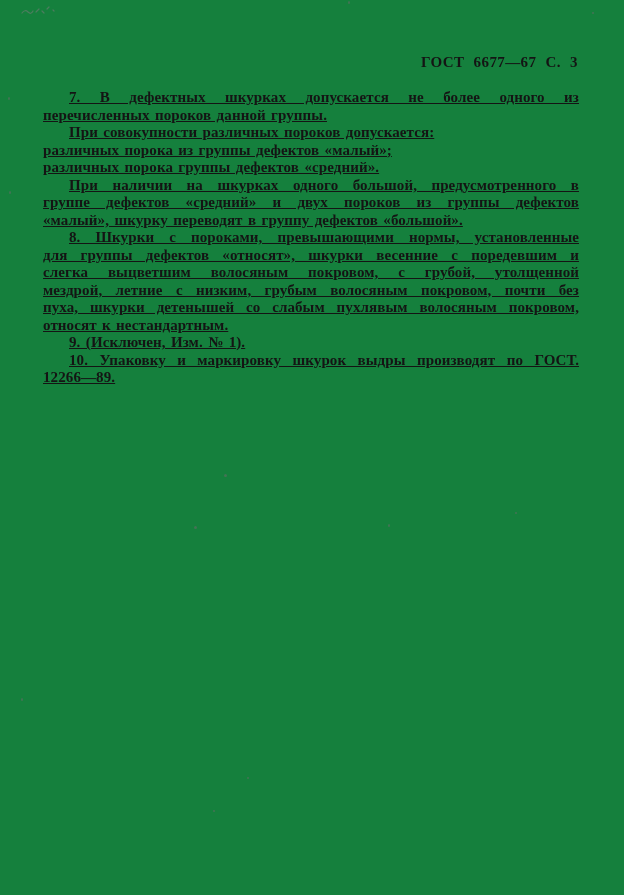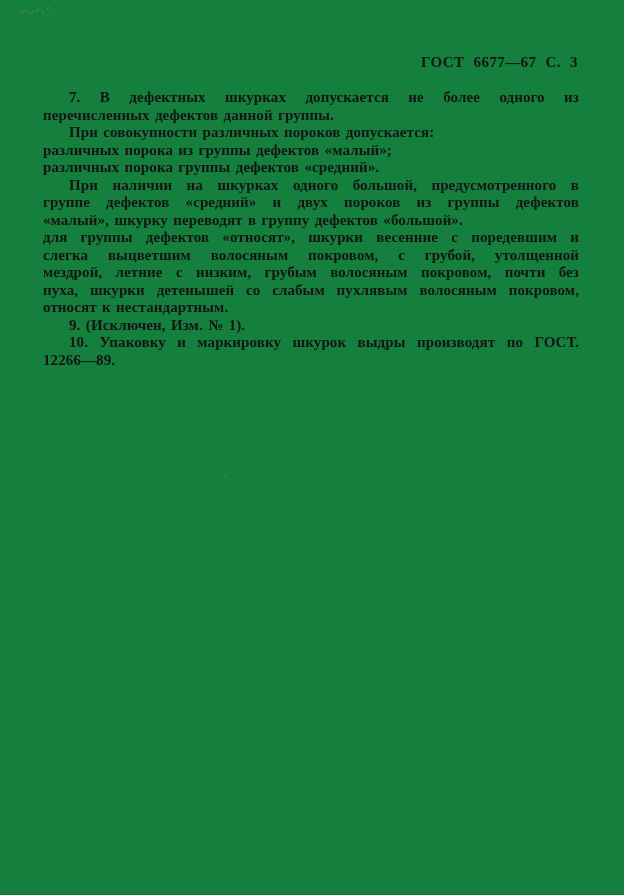--- a/index.html
+++ b/index.html
@@ -29,20 +29,21 @@
   .text-block {
     position: absolute;
     left: 43px;
     top: 89px;
     width: 536px;
     font-size: 15px;
     line-height: 17.5px;
     font-weight: 700;
     letter-spacing: 0.1px;
     word-spacing: 1.5px;
+    text-decoration: underline;
   }
   .line {
     text-align: justify;
     text-align-last: left;
     white-space: normal;
   }
   .line.fill {
     text-align-last: justify;
   }
   .line.indent {
@@ -92,27 +93,28 @@
   <div class="speck s7"></div>
   <div class="speck s8"></div>
   <div class="speck s9"></div>
   <div class="speck s10"></div>
   <div class="speck s11"></div>
 
   <div class="doc-header">ГОСТ 6677—67 С. 3</div>
 
   <div class="text-block">
       <div class="line indent fill">7. В дефектных шкурках допускается не более одного из</div>
-      <div class="line">перечисленных дефектов данной группы.</div>
+      <div class="line">перечисленных пороков данной группы.</div>
       <div class="line indent">При совокупности различных пороков допускается:</div>
       <div class="line">различных порока из группы дефектов «малый»;</div>
       <div class="line">различных порока группы дефектов «средний».</div>
       <div class="line indent fill">При наличии на шкурках одного большой, предусмотренного в</div>
       <div class="line fill">группе дефектов «средний» и двух пороков из группы дефектов</div>
       <div class="line">«малый», шкурку переводят в группу дефектов «большой».</div>
+      <div class="line indent fill">8. Шкурки с пороками, превышающими нормы, установленные</div>
       <div class="line fill">для группы дефектов «относят», шкурки весенние с поредевшим и</div>
       <div class="line fill">слегка выцветшим волосяным покровом, с грубой, утолщенной</div>
       <div class="line fill">мездрой, летние с низким, грубым волосяным покровом, почти без</div>
       <div class="line fill">пуха, шкурки детенышей со слабым пухлявым волосяным покровом,</div>
       <div class="line">относят к нестандартным.</div>
       <div class="line indent">9. (Исключен, Изм. № 1).</div>
       <div class="line indent fill">10. Упаковку и маркировку шкурок выдры производят по ГОСТ.</div>
       <div class="line">12266—89.</div>
     </div>
 

